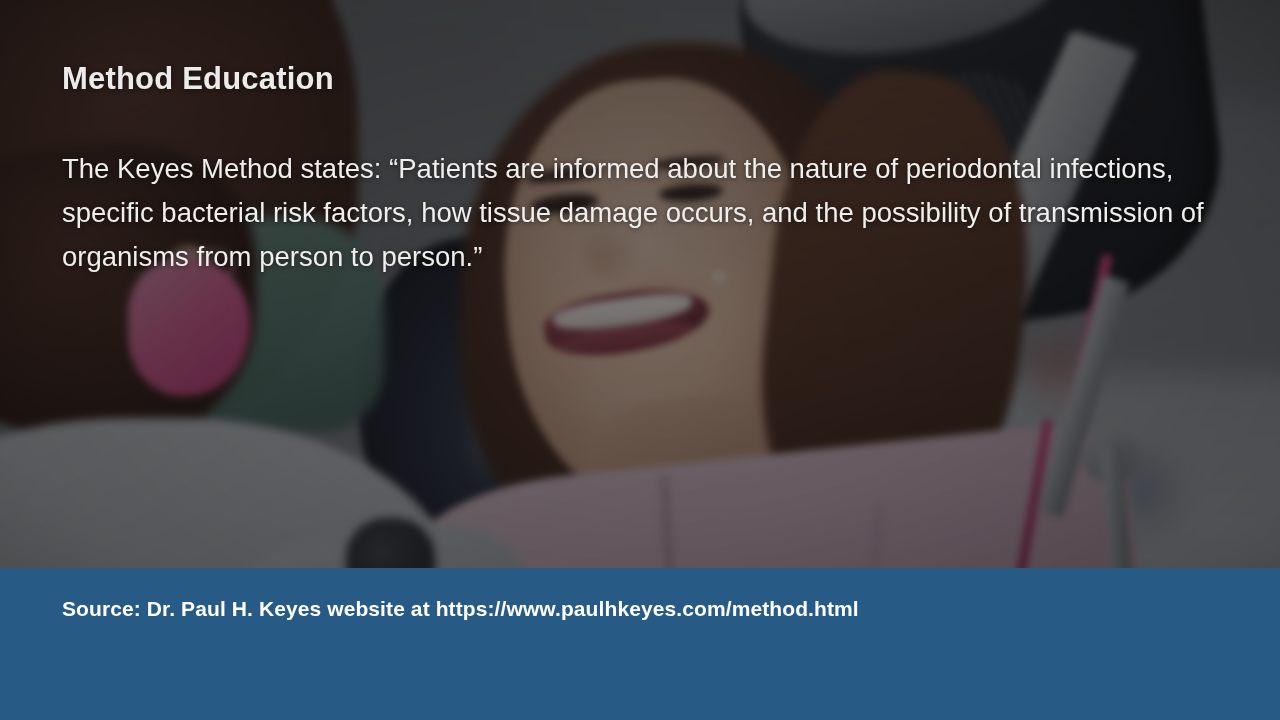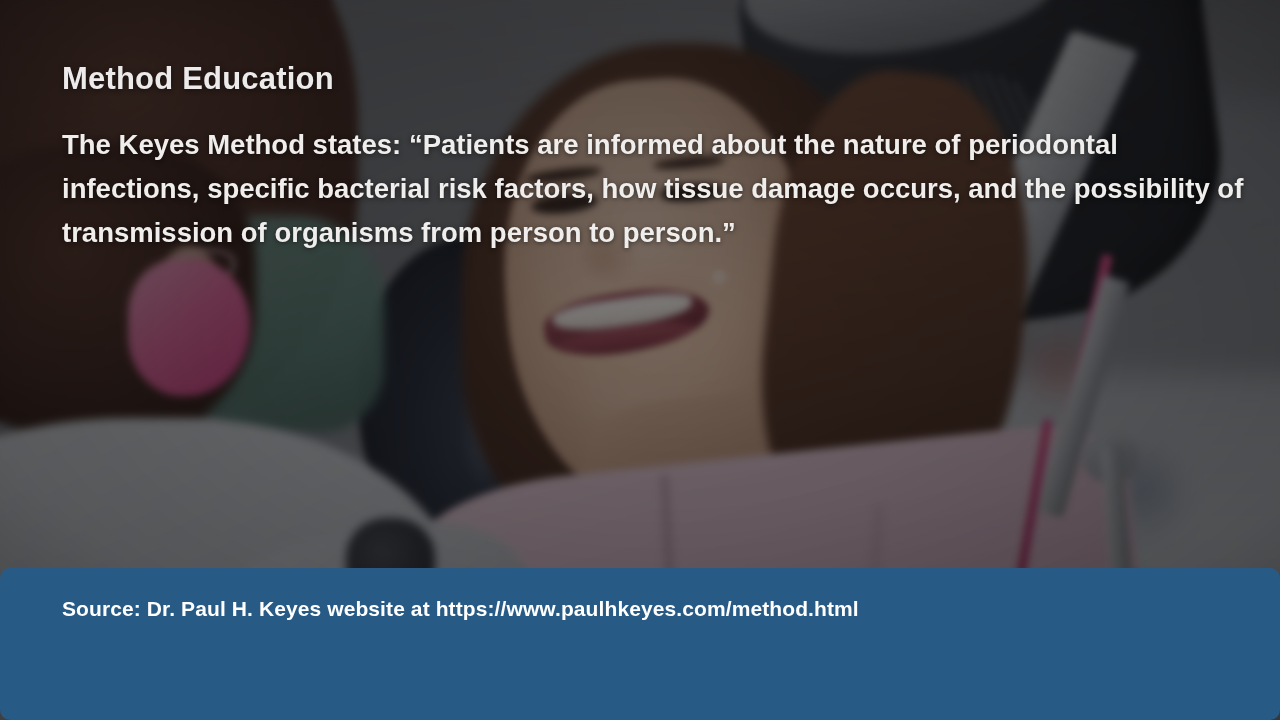--- a/index.html
+++ b/index.html
@@ -473,38 +473,37 @@
   .title {
     margin: 0;
     font-size: 31px;
     font-weight: bold;
     letter-spacing: .2px;
     color: #eceaea;
     text-shadow: 0 1px 5px rgba(0,0,0,.55);
     line-height: 1.25;
   }
   .body-copy {
-    margin: 24px 0 0 0;
+    margin: 48px 0 0 0;
     font-size: 27.5px;
-    font-weight: bold;
+    font-weight: normal;
     line-height: 44px;
     color: #f0eeec;
     text-shadow: 0 1px 5px rgba(0,0,0,.55);
     max-width: 1190px;
   }
 
   
   .source-bar {
     position: absolute;
     left: 0;
     right: 0;
     top: 568px;
     height: 152px;
     background: #275a85;
-    border-radius: 10px;
   }
   .source-text {
     position: absolute;
     left: 62px;
     top: 29px;
     margin: 0;
     font-size: 21px;
     font-weight: bold;
     color: #ffffff;
     letter-spacing: .1px;

